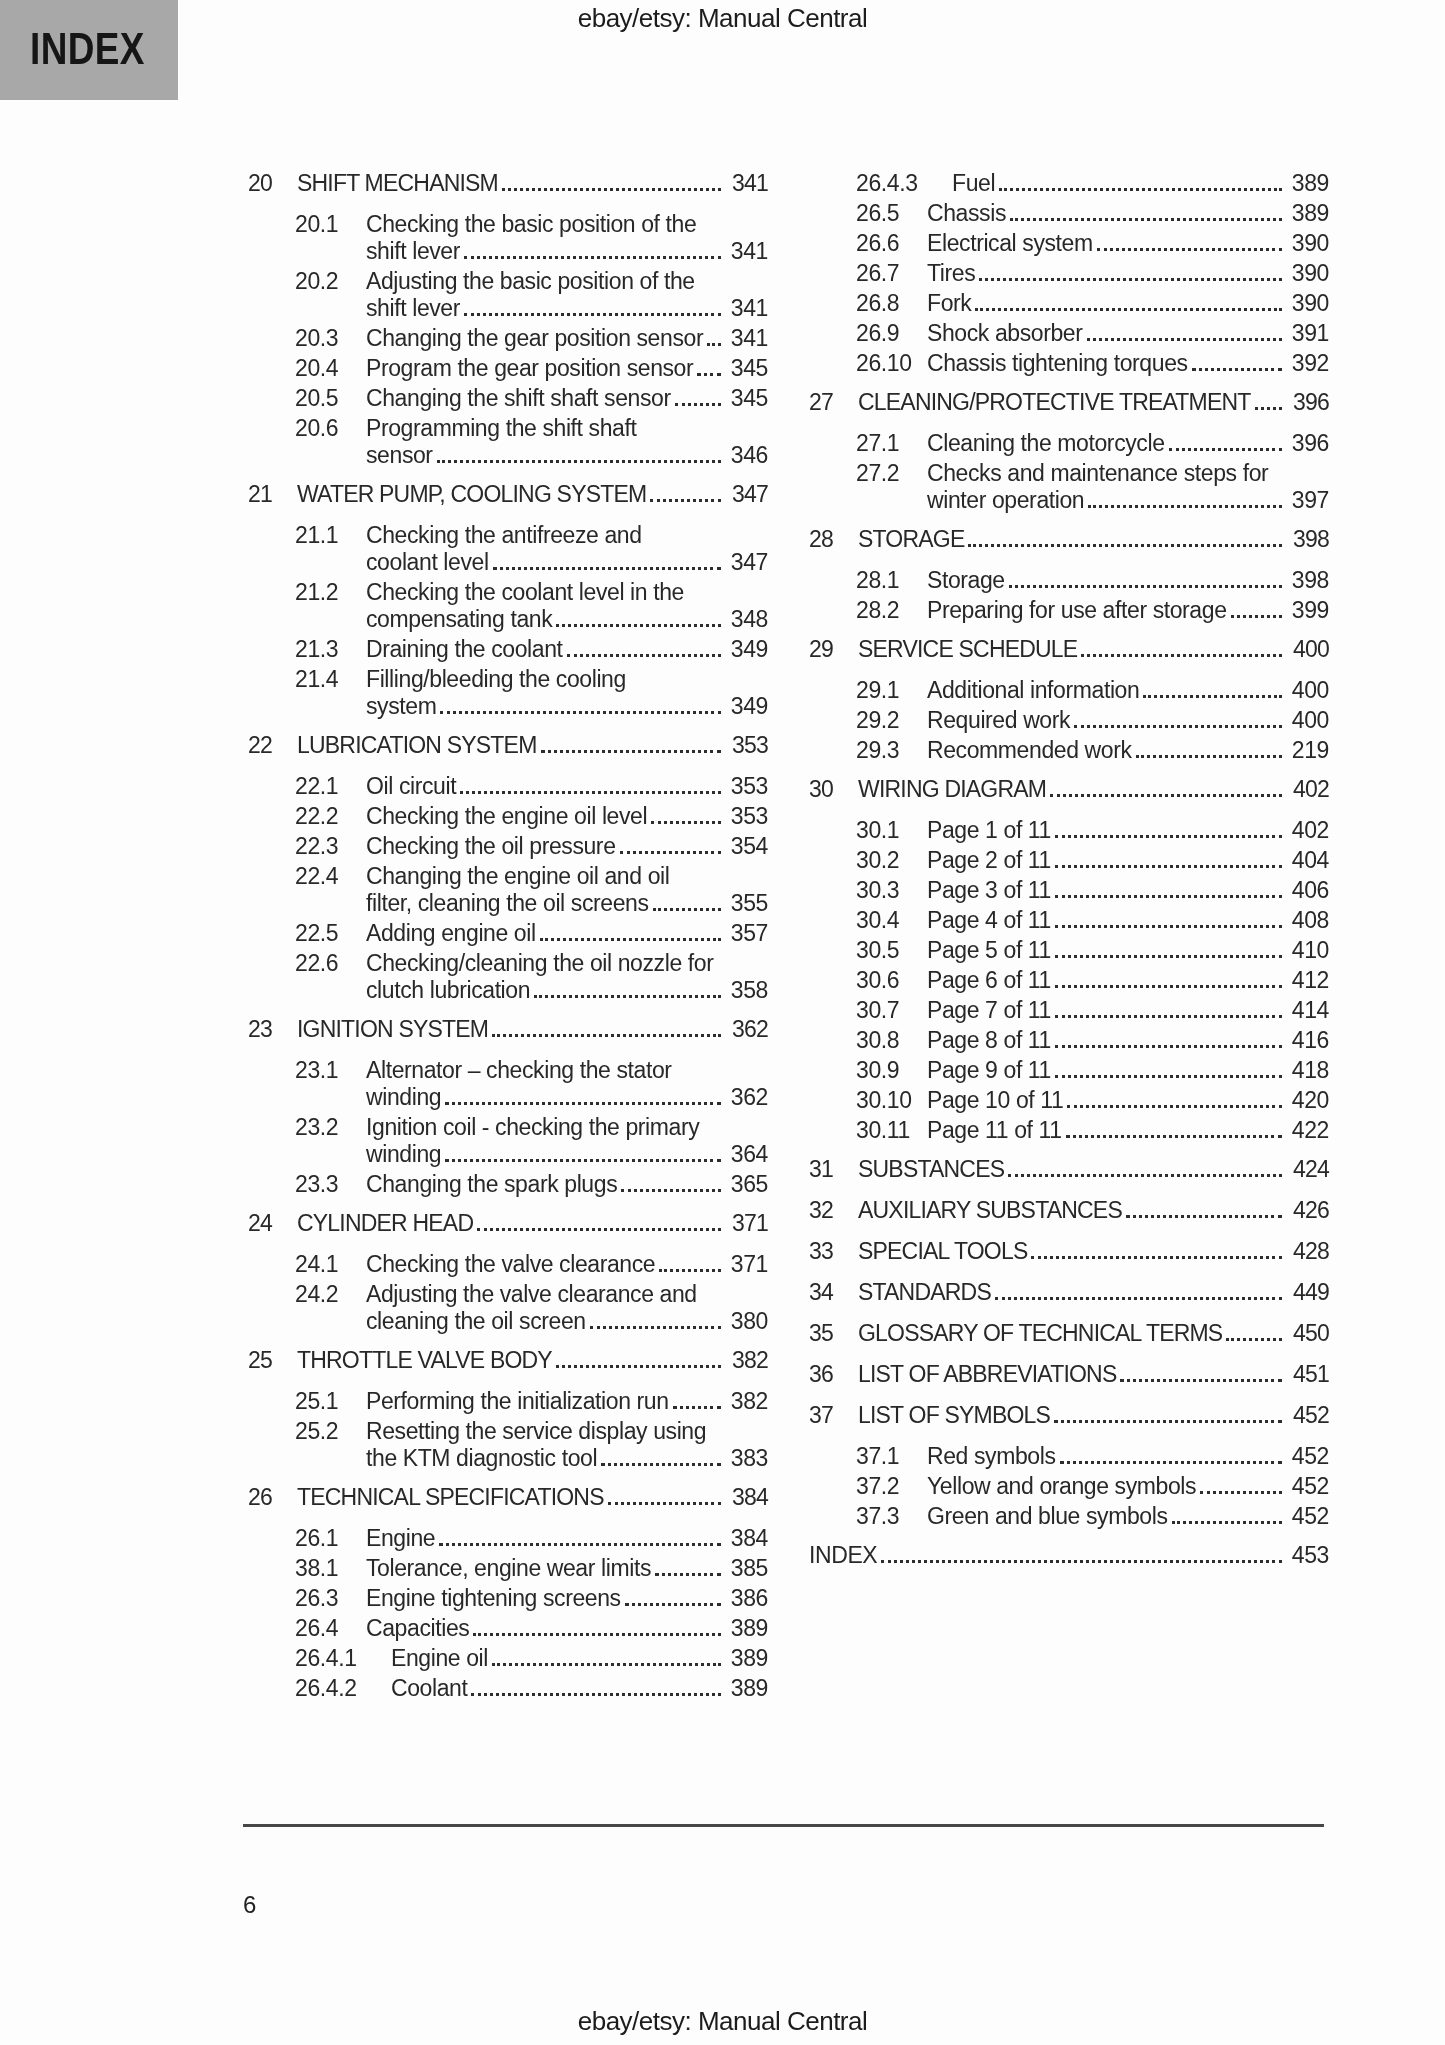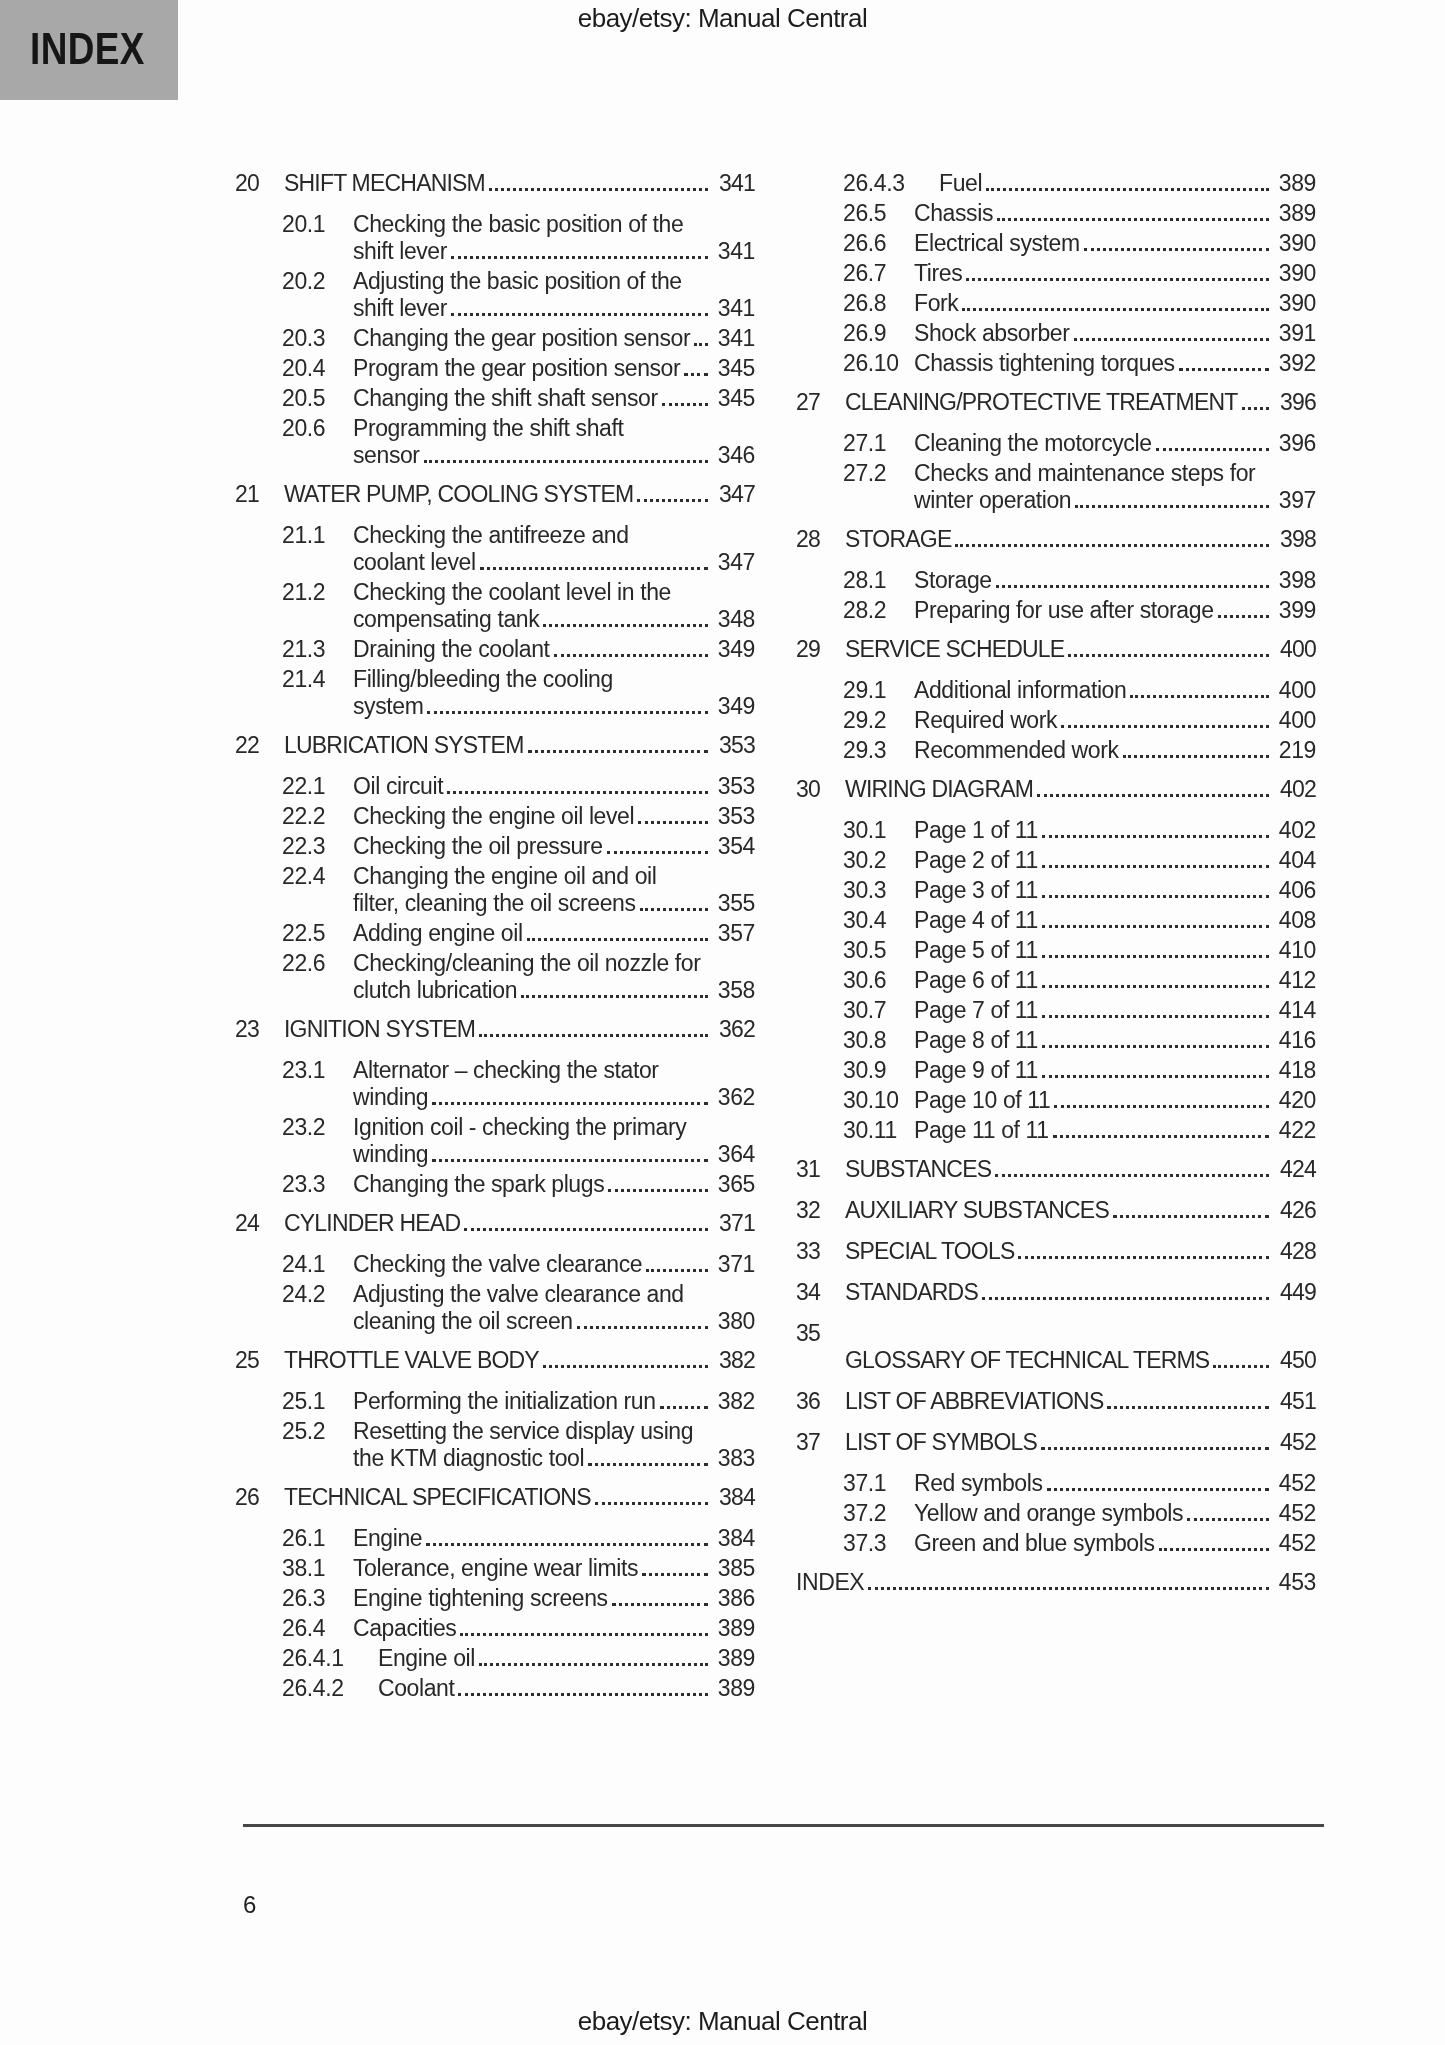--- a/index.html
+++ b/index.html
@@ -30,21 +30,21 @@
   }
   .footer-rule {
     position:absolute; left:243px; top:1824px; width:1081px; height:0;
     border-top:3px solid #474747;
   }
   .page-number {
     position:absolute; left:243px; top:1891px;
     font-size:24px; font-weight:500; color:#222;
   }
   .toc {
-    position:absolute; left:235px; top:158px; width:1081px;
+    position:absolute; left:248px; top:158px; width:1081px;
     display:flex; gap:41px;justify-content:center;
   }
   .toc-col { flex:0 0 520px; width:520px; }
   .entry {
     display:flex; align-items:flex-start;
     font-size:23px; line-height:27px; letter-spacing:-0.4px;
     margin-bottom:3px;
   }
   .num { flex:0 0 auto; }
   .body { flex:1 1 auto; min-width:0; }
@@ -739,21 +739,21 @@
     <span class="body" style="display: block;">
           <span class="line last">
             <span class="txt">STANDARDS</span>
             <span class="dots"></span>
             <span class="pg">449</span>
           </span>
         </span>
   </div>
       <div class="entry lvl1">
     <span class="num">35</span>
-    <span class="body" style="display: block; margin-top: 27px;">
+    <span class="body" style="display: block;">
           <span class="line last">
             <span class="txt">GLOSSARY OF TECHNICAL TERMS</span>
             <span class="dots"></span>
             <span class="pg">450</span>
           </span>
         </span>
   </div>
       <div class="entry lvl1">
     <span class="num">36</span>
     <span class="body" style="display: block;">

